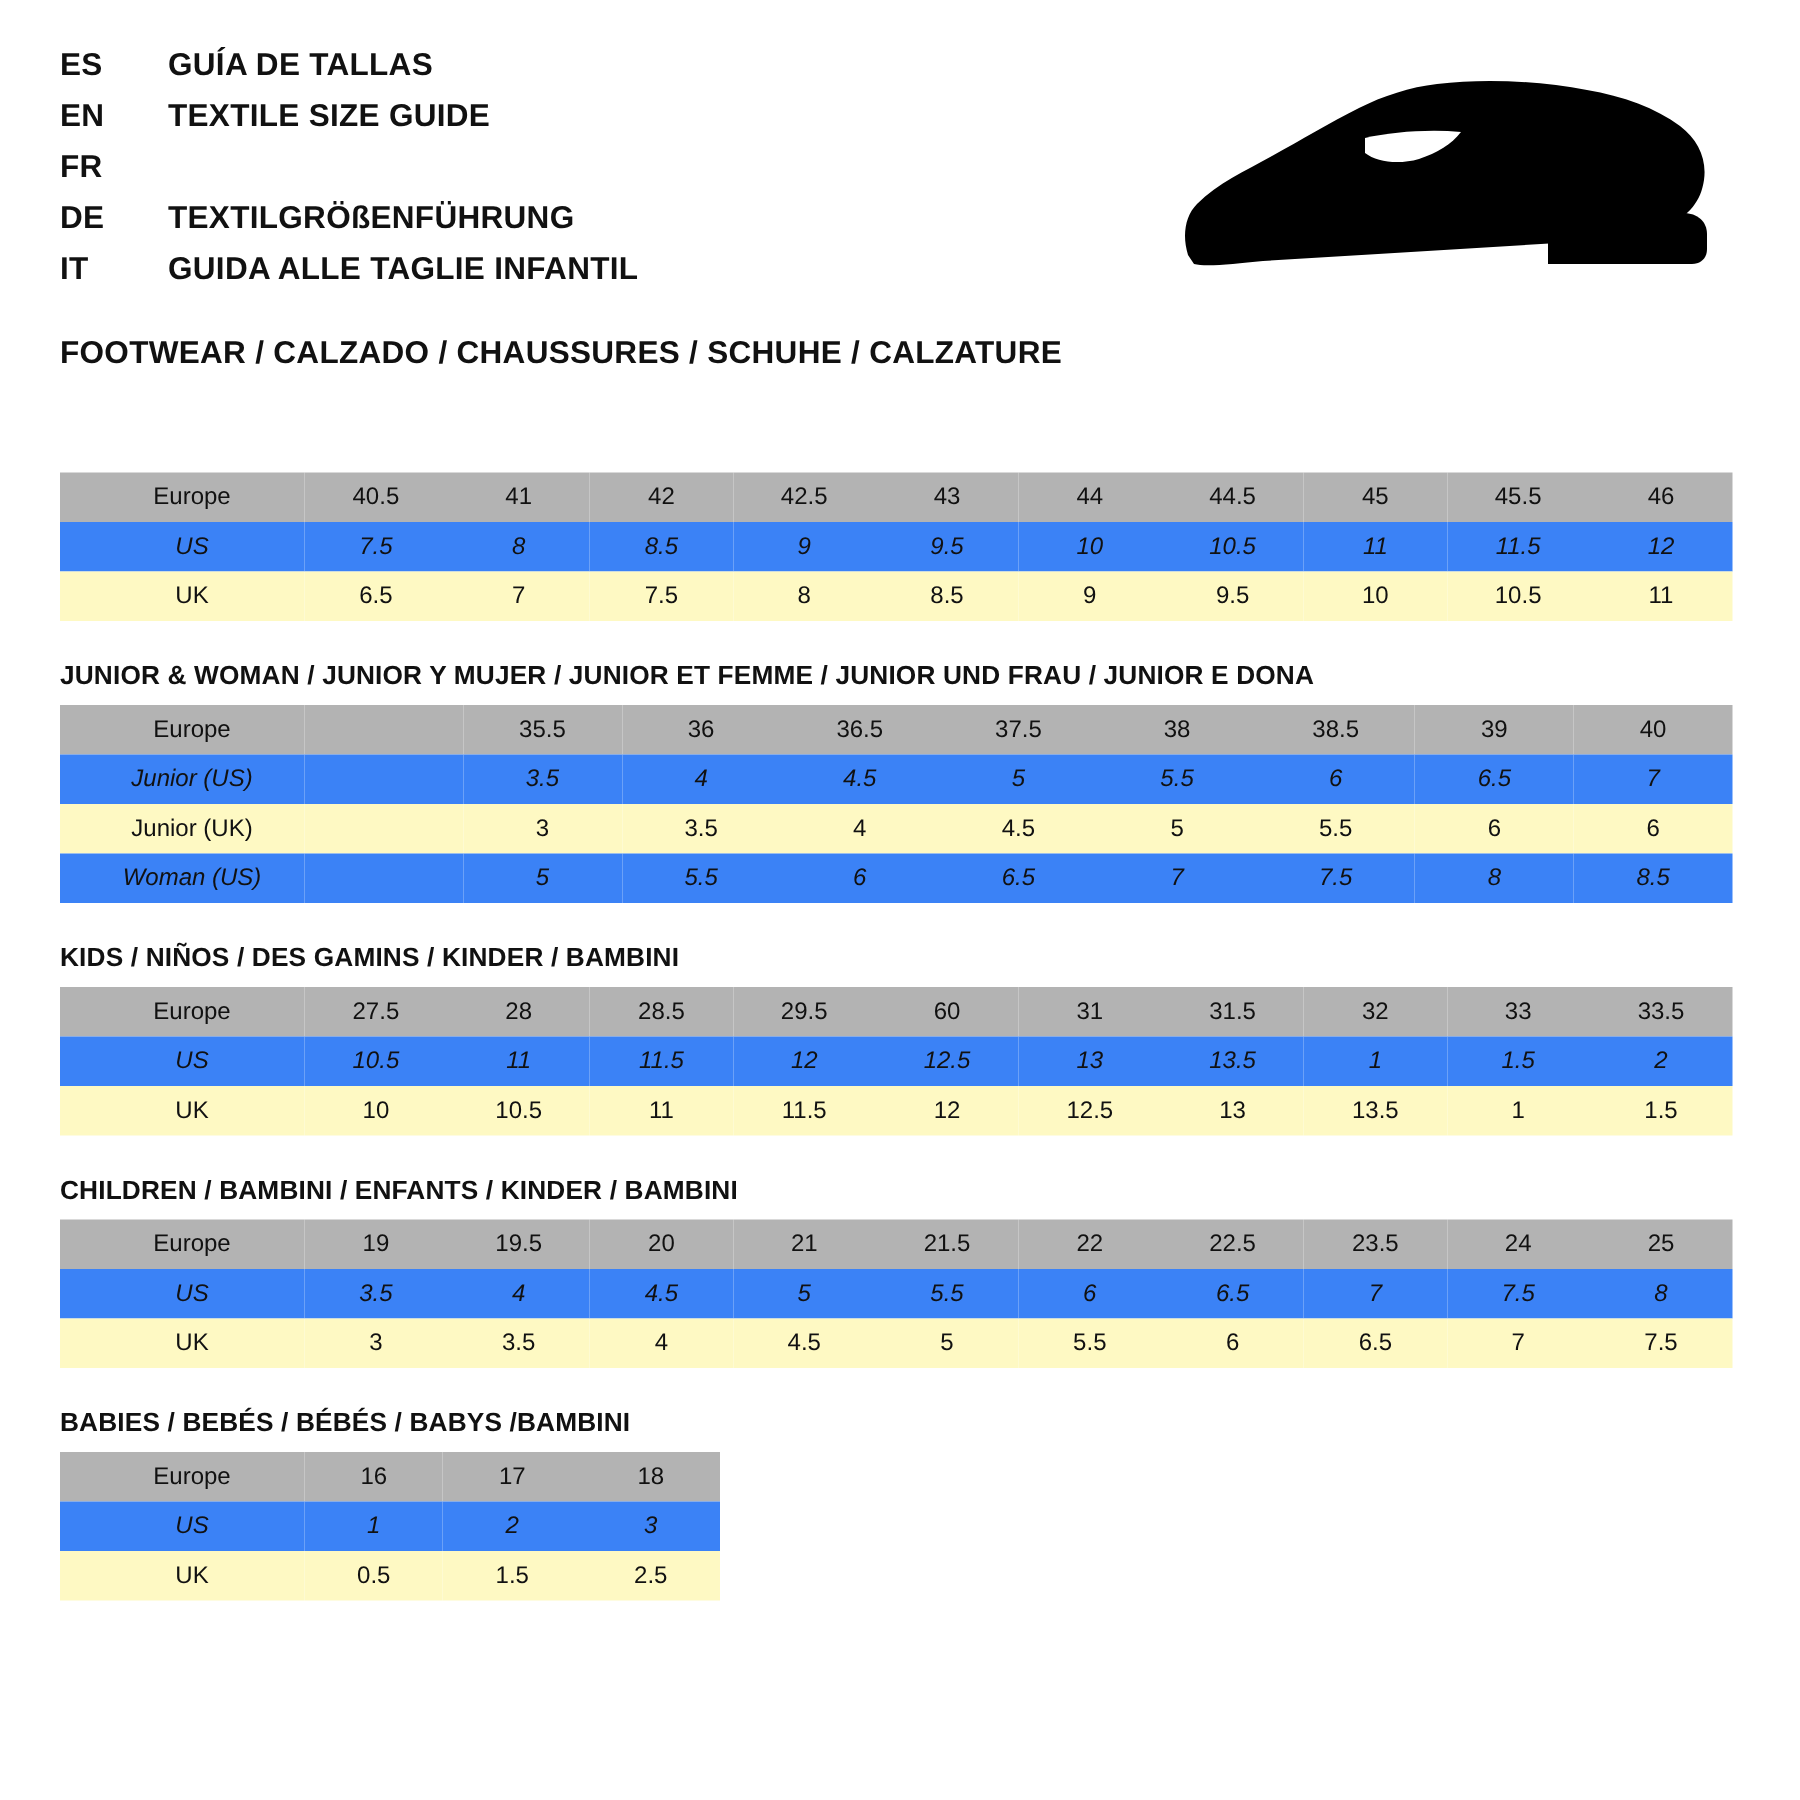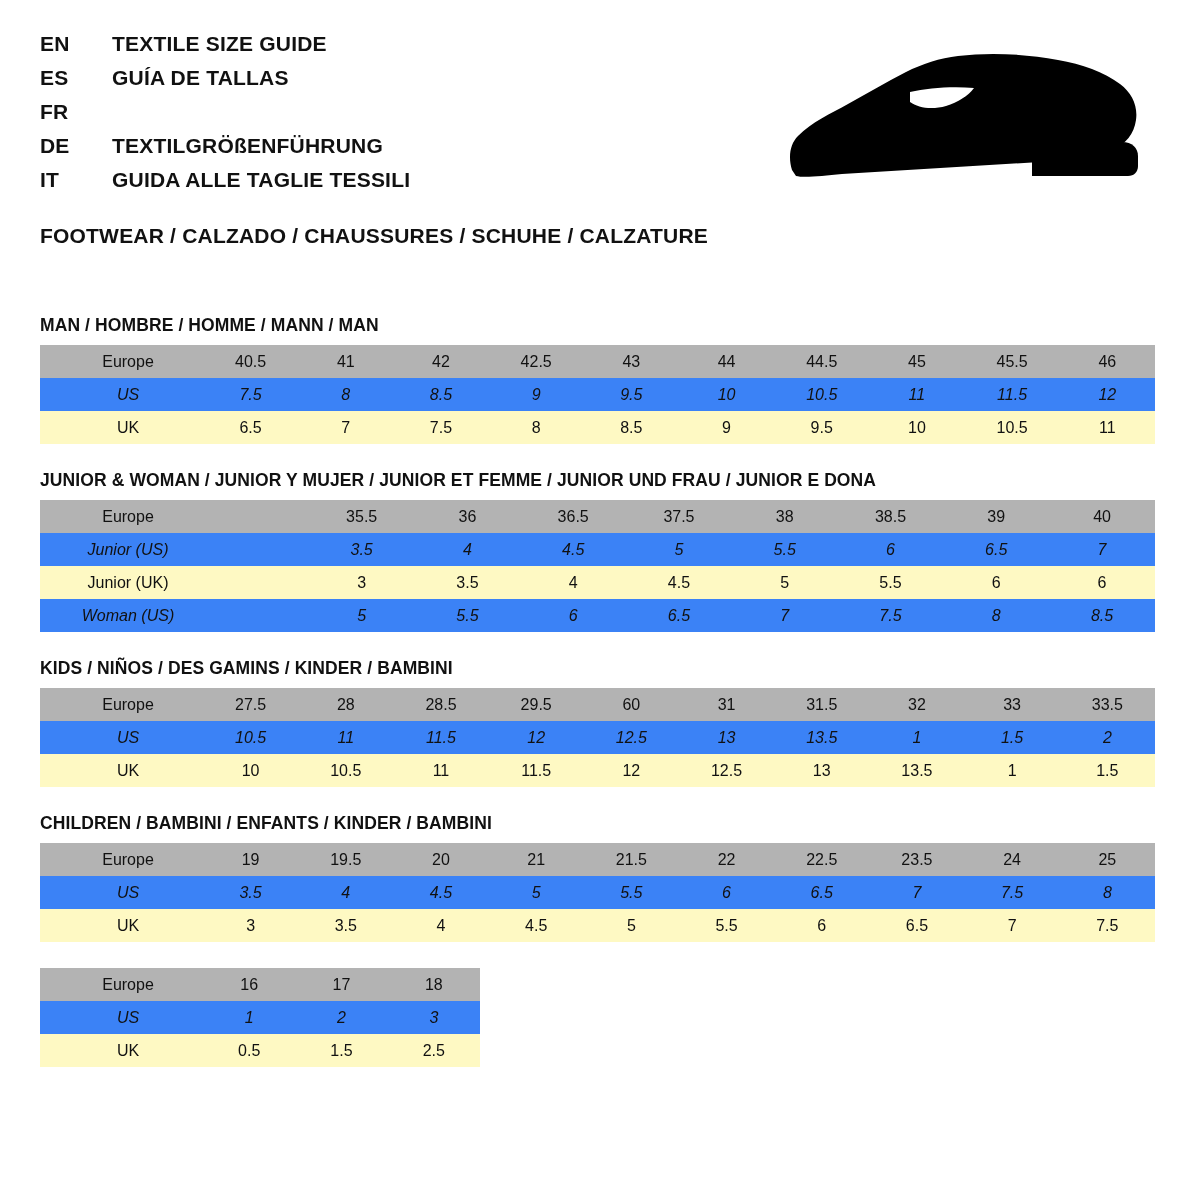--- a/index.html
+++ b/index.html
@@ -121,52 +121,51 @@
   }
 </style>
 </head>
 <body>
 
 <div class="page">
 
   <div class="header">
     <ul class="lang-list">
       <li class="lang-row">
+        <span class="lang-code">ES</span>
+        <span class="lang-text">GUÍA DE TALLAS</span>
+      </li>
+      <li class="lang-row">
         <span class="lang-code">EN</span>
         <span class="lang-text">TEXTILE SIZE GUIDE</span>
       </li>
       <li class="lang-row">
-        <span class="lang-code">ES</span>
-        <span class="lang-text">GUÍA DE TALLAS</span>
-      </li>
-      <li class="lang-row">
         <span class="lang-code">FR</span>
       </li>
       <li class="lang-row">
         <span class="lang-code">DE</span>
         <span class="lang-text">TEXTILGRÖßENFÜHRUNG</span>
       </li>
       <li class="lang-row">
         <span class="lang-code">IT</span>
-        <span class="lang-text">GUIDA ALLE TAGLIE TESSILI</span>
+        <span class="lang-text">GUIDA ALLE TAGLIE INFANTIL</span>
       </li>
     </ul>
     <div class="category-title">FOOTWEAR / CALZADO / CHAUSSURES / SCHUHE / CALZATURE</div>
 
     <svg class="shoe-icon" viewBox="0 0 360 140" aria-hidden="true">
       <path fill="#000000" d="M10 118 C6 105 8 92 16 84 C30 70 48 62 66 52 C86 41 104 30 124 20 C140 12 158 6 176 4 C208 0 244 2 276 8 C300 12 322 20 338 32 C350 41 356 54 354 68 C352 82 344 92 330 98 C318 103 304 106 290 108 L60 122 C40 124 22 126 14 124 Z"></path>
       <path fill="#000000" d="M250 96 L340 90 C350 90 356 96 356 104 L356 114 C356 120 352 124 346 124 L250 124 Z"></path>
       <path fill="#ffffff" d="M128 40 C146 36 170 34 192 36 C186 44 176 50 164 54 C150 58 136 56 128 50 Z"></path>
     </svg>
   </div>
 
   <div class="sections">
 
     <div class="section">
-      <div class="section-title">MAN / HOMBRE / HOMME / MANN / MAN</div>
       <table class="size-table full">
         <tbody>
           <tr class="head">
             <td class="rowlabel">Europe</td>
             <td>40.5</td>
             <td>41</td>
             <td>42</td>
             <td>42.5</td>
             <td>43</td>
             <td>44</td>
@@ -349,20 +348,21 @@
             <td>6</td>
             <td>6.5</td>
             <td>7</td>
             <td>7.5</td>
           </tr>
         </tbody>
       </table>
     </div>
 
     <div class="section">
+      <div class="section-title">BABIES  / BEBÉS / BÉBÉS / BABYS /BAMBINI</div>
       <table class="size-table babies">
         <tbody>
           <tr class="head">
             <td class="rowlabel">Europe</td>
             <td>16</td>
             <td>17</td>
             <td>18</td>
           </tr>
           <tr class="plain">
             <td class="rowlabel">US</td>

